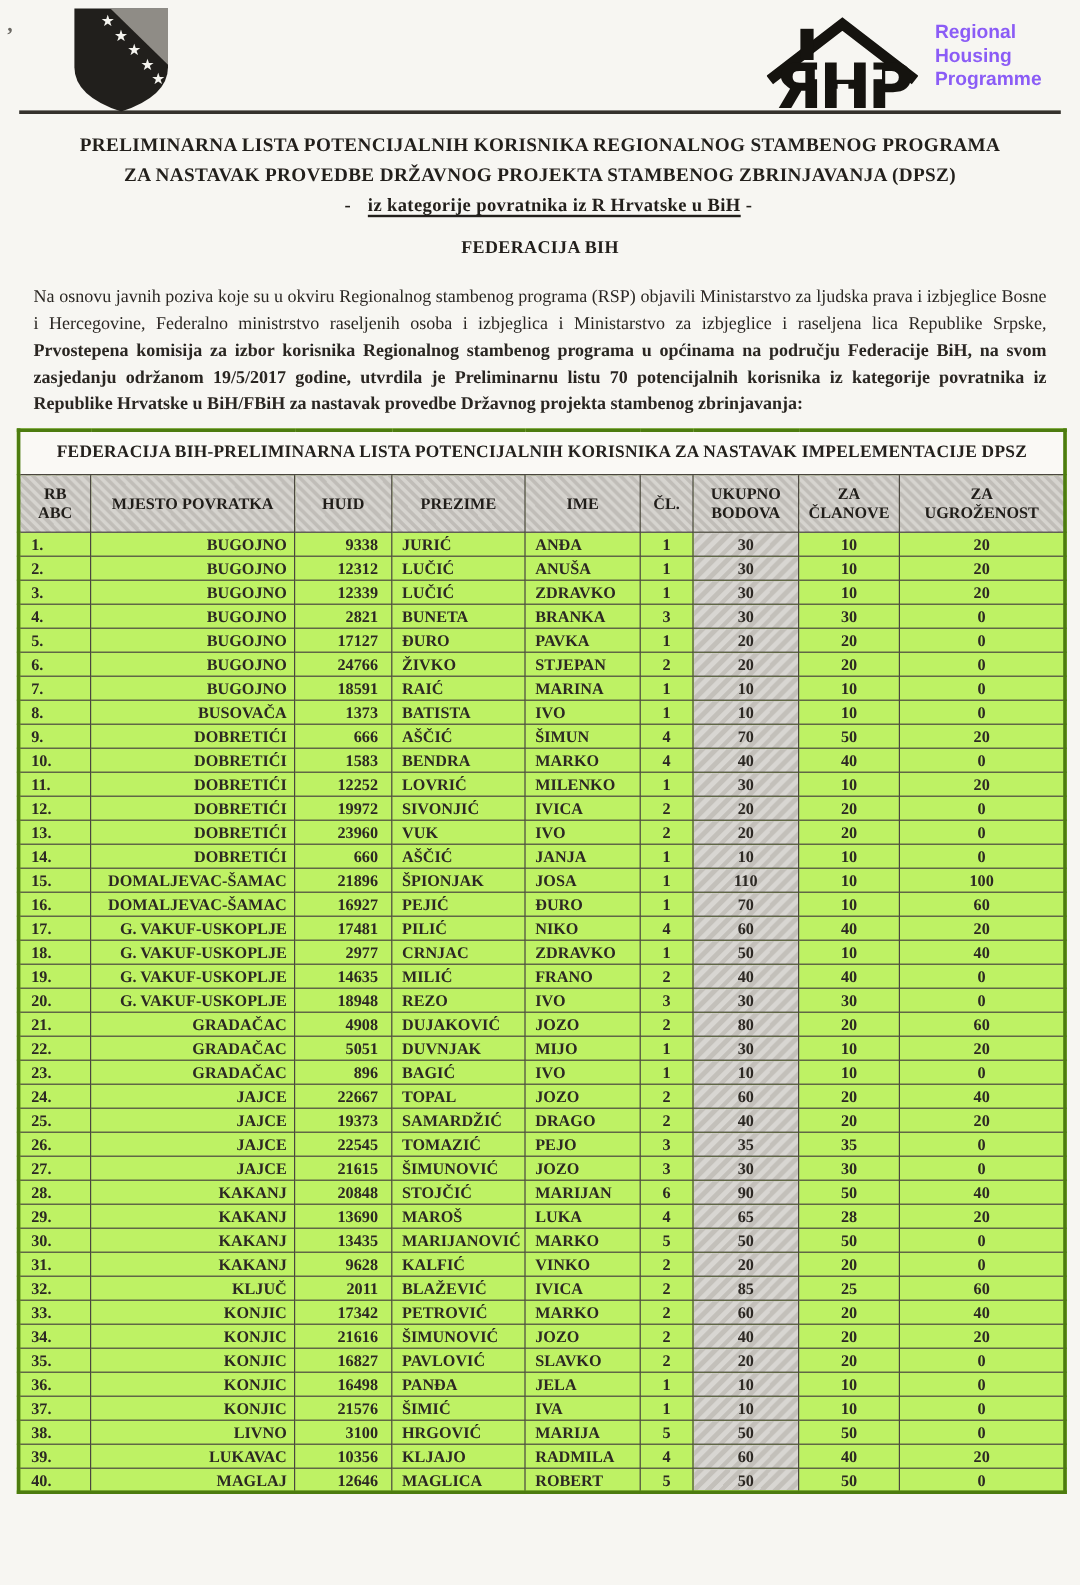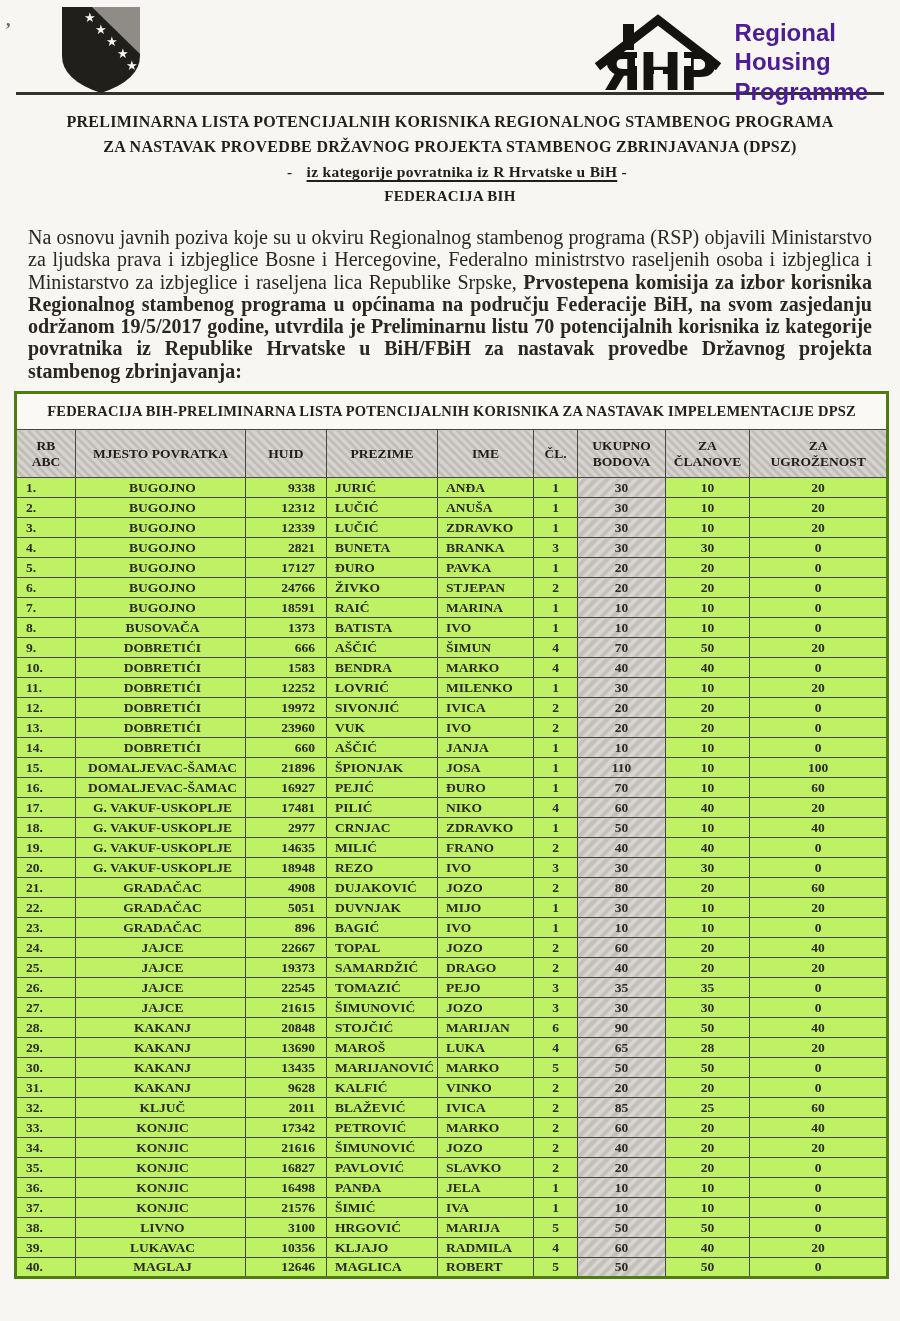--- a/index.html
+++ b/index.html
@@ -17,36 +17,36 @@
     font-size: 18px; color: #6b6863; font-weight: 700;
   }
   .page { padding: 0 14px; }
 
   
   .page-header {
     display: flex; justify-content: space-between; align-items: flex-start;
     padding: 4px 12px 0 44px; height: 92px;
   }
   .rhp-wrap { display: flex; align-items: flex-start; gap: 14px; padding-top: 8px; margin-right: 6px; }
-  .rhp-name { font-family: "Liberation Sans", sans-serif; font-weight: 700; font-size: 24px; line-height: 1.22; color: #4c1d95; padding-top: 6px; }
+  .rhp-name { font-family: "Liberation Sans", sans-serif; font-weight: 700; font-size: 16px; line-height: 1.22; color: #8b5cf6; padding-top: 6px; }
   .header-rule { border: 0; border-top: 3px solid #35322d; margin: 0 2px; }
 
   
   .title-block { text-align: center; padding-top: 14px; }
   .title-line { font-weight: 700; letter-spacing: 0.3px; color: #221f1b; }
   .t1, .t2 { font-size: 16px; line-height: 25px; }
   .t3 { font-size: 15.5px; line-height: 25px; }
   .t3 .dash { margin: 0 14px; }
   .t3 .u { text-decoration: underline; text-decoration-thickness: 1.5px; text-underline-offset: 3px; }
-  .t4 { font-size: 15px; line-height: 24px; margin-top: 0; }
+  .t4 { font-size: 15px; line-height: 24px; margin-top: 11px; }
 
   
   .intro {
     margin: 18px 14px 0 14px;
-    font-size: 20px; line-height: 22.3px;
+    font-size: 15px; line-height: 22.3px;
     text-align: justify; color: #2a2622;
   }
   .intro .bold { font-weight: 700; }
 
   
   .tbl-wrap { margin-top: 9px; }
   table.tbl {
     width: 872px; border-collapse: collapse; table-layout: fixed;
     border: 3px solid #4d7c0f;
     background: #bef264;
@@ -63,21 +63,21 @@
     font-size: 13.5px; font-weight: 700; line-height: 1.18;
     white-space: pre-line; text-align: center; vertical-align: middle;
     padding: 5px 2px; height: 48px; color: #201d19;
   }
   .tbl tbody td {
     font-size: 13.5px; font-weight: 700; height: 20px;
     padding: 0 6px; color: #2c2823; line-height: 1;
     overflow: hidden; white-space: nowrap;
   }
   .tbl tbody td.c-rb   { text-align: left; padding-left: 9px; }
-  .tbl tbody td.c-mj   { text-align: center; padding-left: 10px; }
+  .tbl tbody td.c-mj   { text-align: right; padding-left: 10px; }
   .tbl tbody td.c-huid { text-align: right; padding-right: 11px; }
   .tbl tbody td.c-prez { text-align: left; padding-left: 8px; }
   .tbl tbody td.c-ime  { text-align: left; padding-left: 8px; }
   .tbl tbody td.c-cl   { text-align: center; }
   .tbl tbody td.c-uk   {
     text-align: center;
     background: #c9c6c0;
     background-image: repeating-linear-gradient(-45deg, rgba(255,255,255,0.28) 0 4px, rgba(0,0,0,0.03) 4px 8px);
   }
   .tbl tbody td.c-zacl { text-align: center; }

